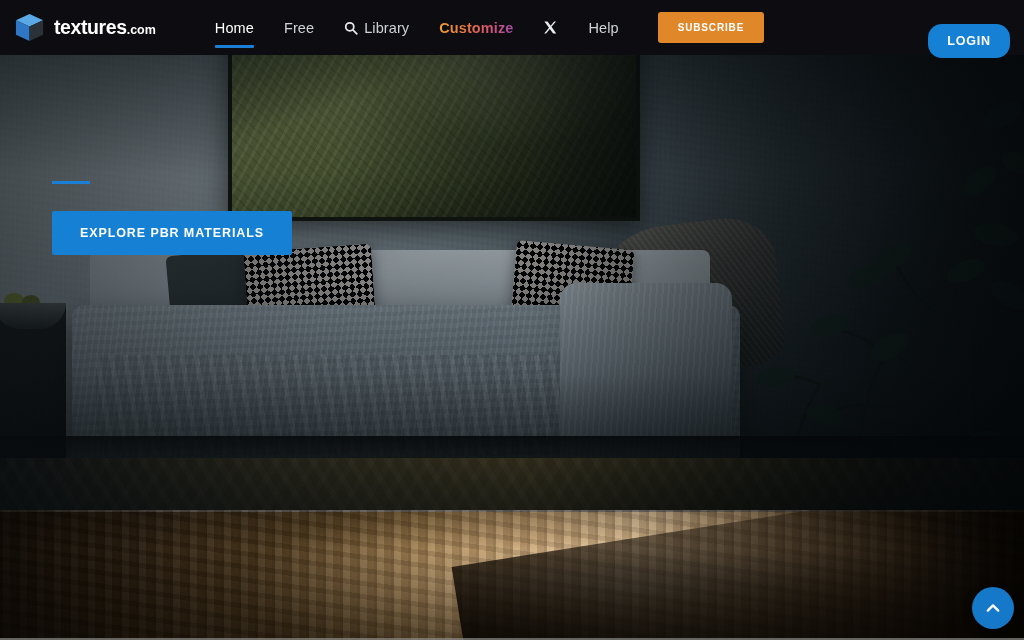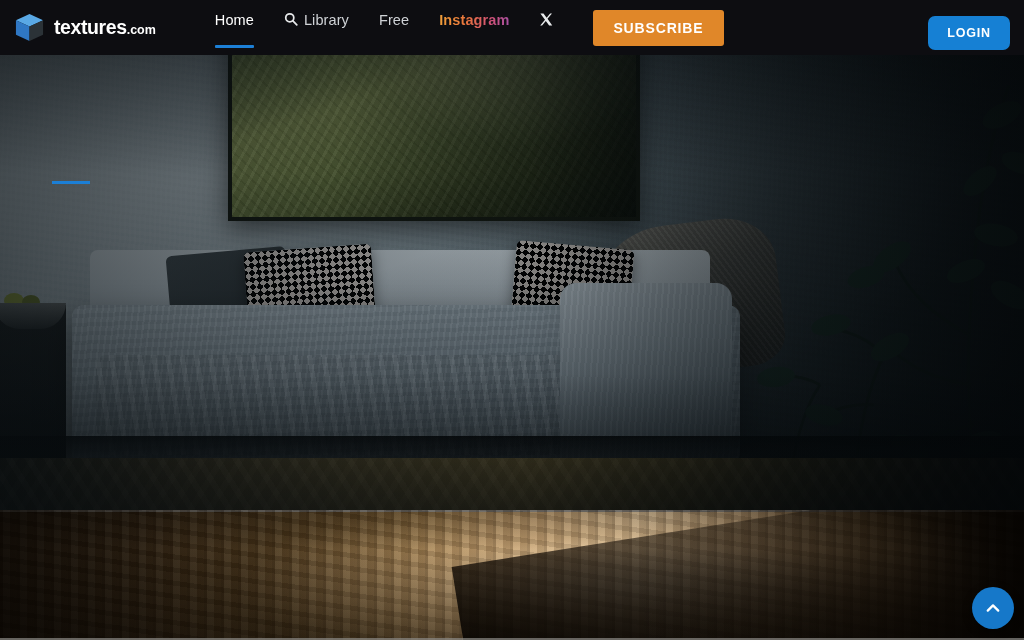--- a/index.html
+++ b/index.html
@@ -16,49 +16,49 @@
     position:absolute; top:0; left:0; width:1024px; height:55px;
     background:#0d0d11; display:flex; align-items:center; z-index:40;
   }
   .brand{ display:flex; align-items:center; margin-left:14px; gap:9px; cursor:pointer; }
   .cube{ width:31px; height:31px; display:block; }
   .brand-text{ font-size:19.5px; font-weight:700; color:#ffffff; letter-spacing:-0.4px; white-space:nowrap; }
   .brand-text .dotcom{ font-size:12.5px; font-weight:700; letter-spacing:0; }
 
   .navlinks{ display:flex; align-items:center; margin-left:44px; height:55px; }
   .navlink{
-    position:relative; height:55px; display:flex; gap:6px;
-    padding:12px 15px; color:#cfd2d6; font-size:14.5px; letter-spacing:.1px;
+    position:relative; height:55px; display:flex; align-items:center; gap:6px;
+    padding:4px 15px; color:#cfd2d6; font-size:14.5px; letter-spacing:.1px;
     cursor:pointer; white-space:nowrap;
   }
   .navlink.active{ color:#ffffff; }
   .navlink.active .underline{
     position:absolute; left:15px; right:15px; bottom:7px; height:3px;
     background:#1c7fd6; border-radius:1px;
   }
   .navlink .ig{
     background:linear-gradient(100deg,#f0a13a 0%,#e8743c 35%,#d8507a 68%,#b martin 100%);
     background:linear-gradient(100deg,#f0a13a 0%,#e8743c 38%,#d35277 70%,#9c4fa8 100%);
     -webkit-background-clip:text; background-clip:text; color:transparent;
     font-weight:700; font-size:14.5px;
   }
   .search-ico{ display:block; }
   .x-ico{ display:block; }
 
   .btn-subscribe{
     margin-left:24px; background:#e08729; color:#fff;
-    font-size:14px; font-weight:700; letter-spacing:.85px;
+    font-size:10px; font-weight:700; letter-spacing:.85px;
     padding:10px 20px; border:none; border-radius:3px; cursor:pointer;
     font-family:"Liberation Sans", sans-serif;
   }
   .btn-login{
-    position:absolute; right:14px; top:16px;
+    position:absolute; right:14px; top:24px;
     background:#1680d4; color:#fff;
     font-size:12.5px; font-weight:700; letter-spacing:.85px;
-    padding:10px 19px; border:none; border-radius:7px; cursor:pointer;
+    padding:10px 19px; border:none; border-radius:14px; cursor:pointer;
     font-family:"Liberation Sans", sans-serif;
   }
 
   
   .hero{
     position:absolute; top:55px; left:0; width:1024px; height:455px;
     overflow:hidden; background:#1d2326;
   }
   .hero-scene{ position:absolute; inset:0; }
 
@@ -290,41 +290,44 @@
 
     <div class="navlinks">
 
       <div class="navlink active">
         <span>Home</span>
         <span class="underline"></span>
       </div>
 
 
       <div class="navlink">
+        <span>Free</span>
+      </div>
+
+      <div class="navlink">
         <svg class="search-ico" width="14" height="14" viewBox="0 0 16 16">
           <circle cx="6.6" cy="6.6" r="4.6" fill="none" stroke="#e6e8ea" stroke-width="2"></circle>
           <line x1="10.2" y1="10.2" x2="14.6" y2="14.6" stroke="#e6e8ea" stroke-width="2" stroke-linecap="round"></line>
         </svg>
         <span>Library</span>
       </div>
 
       <div class="navlink">
-        <span>Free</span>
-      </div>
-
-      <div class="navlink">
-        <span class="ig">Instagram</span>
+        <span class="ig">Customize</span>
       </div>
 
       <div class="navlink">
         <svg class="x-ico" width="15" height="15" viewBox="0 0 24 24">
           <path d="M2.2 2.2h5.0l5.0 6.8 5.6-6.8h3.0l-7.2 8.6 7.6 10.8h-5.0l-5.3-7.3-6.0 7.3H1.9l7.7-9.3z" fill="#e9ebed"></path>
         </svg>
       </div>
 
+      <div class="navlink">
+        <span>Help</span>
+      </div>
 
       <button class="btn-subscribe">SUBSCRIBE</button>
     </div>
 
     <button class="btn-login">LOGIN</button>
   </div>
 
   <div class="hero">
     <div class="hero-scene">
 
@@ -384,20 +387,21 @@
 
       <div class="floor-shadow"></div>
       <div class="floor"></div>
       <div class="wall-vign"></div>
     </div>
 
     <div class="hero-scrim"></div>
 
     <div class="hero-copy">
       <div class="title-rule"></div>
+      <button class="btn-explore">EXPLORE PBR MATERIALS</button>
     </div>
   </div>
 
   <div class="band">
     <div class="band-sep"></div>
     <div class="relief"></div>
     <div class="relief-carve"></div>
     <div class="relief-beam"></div>
     <div class="relief-vign"></div>
     <div class="band-bottomline"></div>

